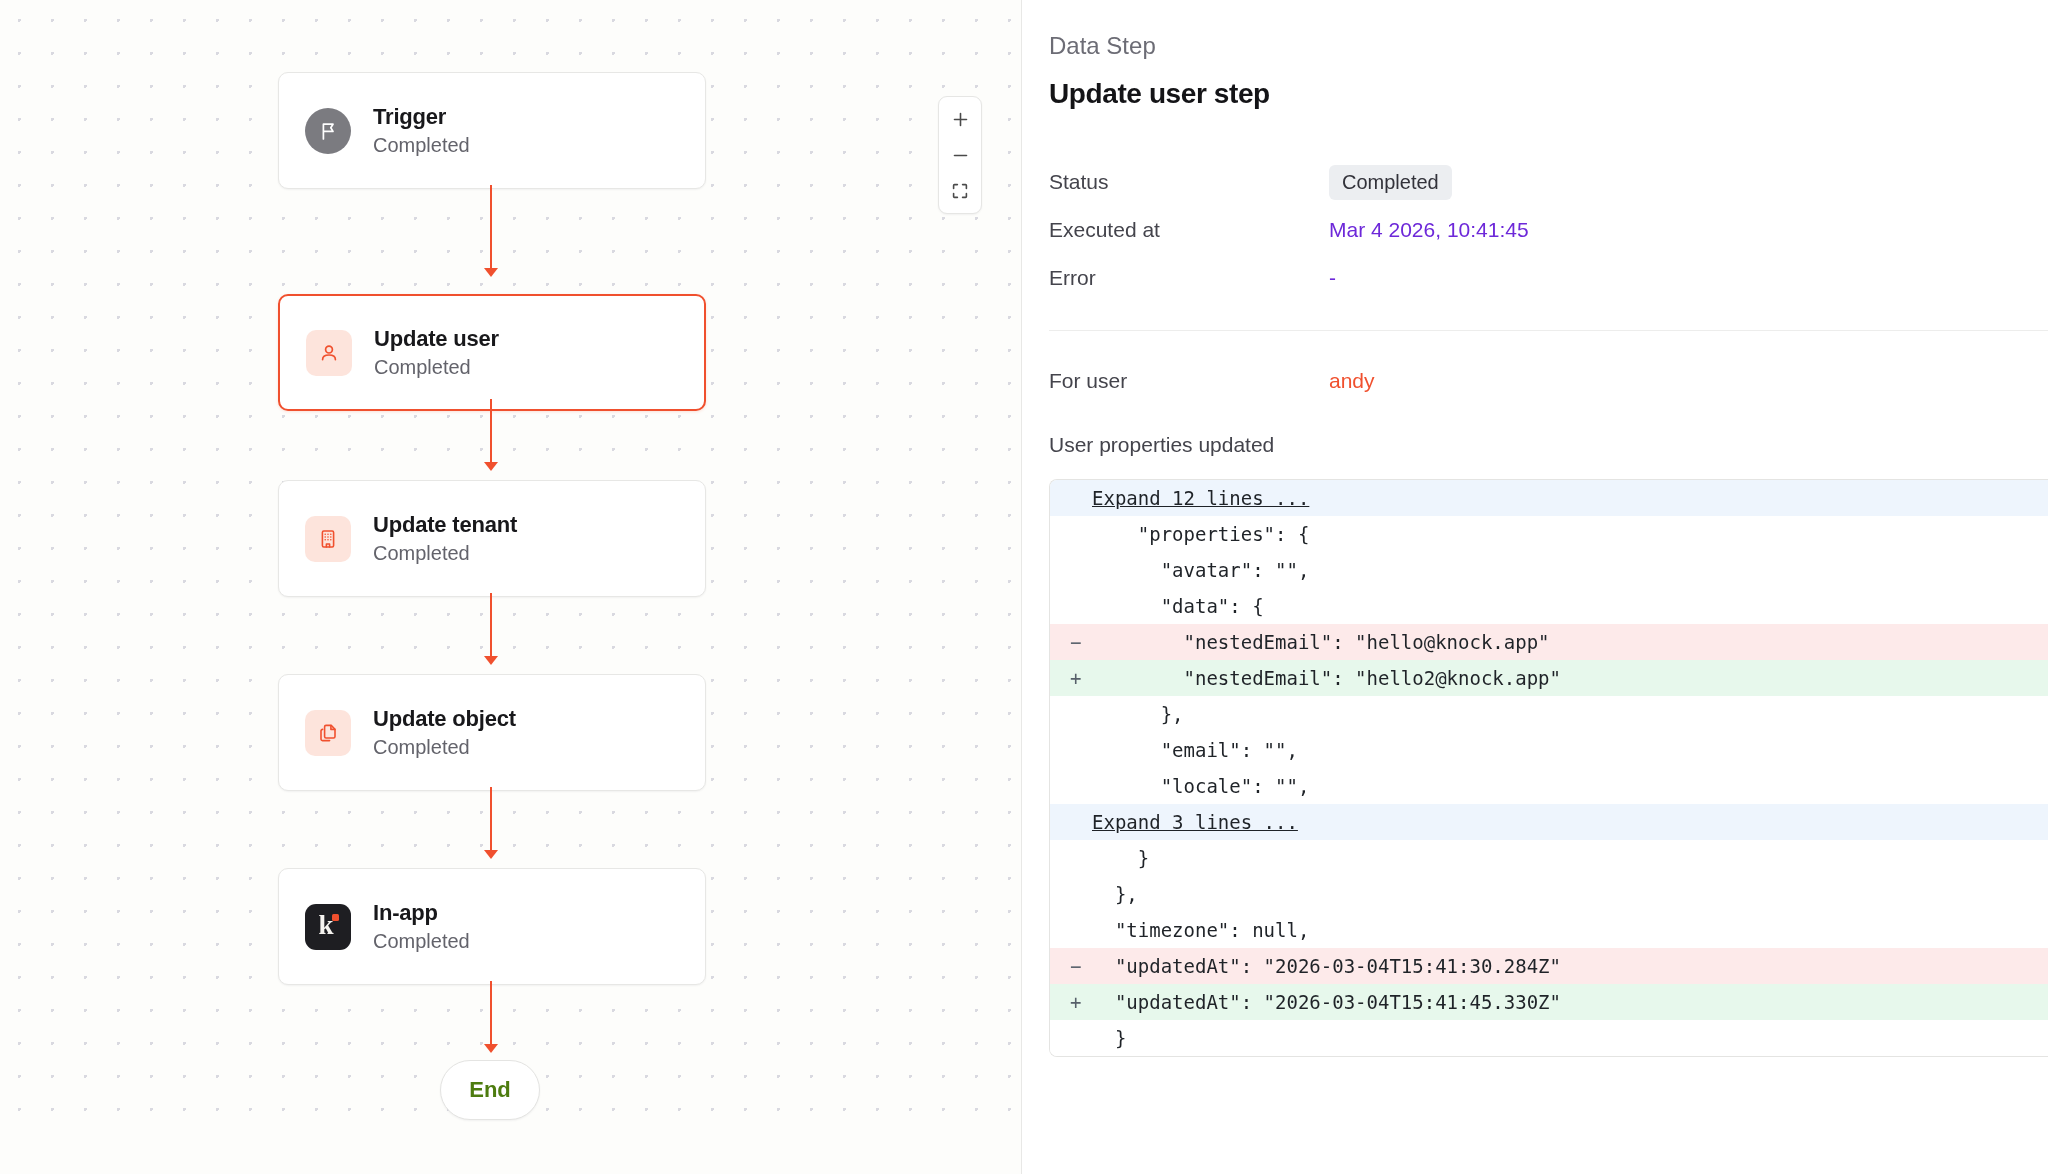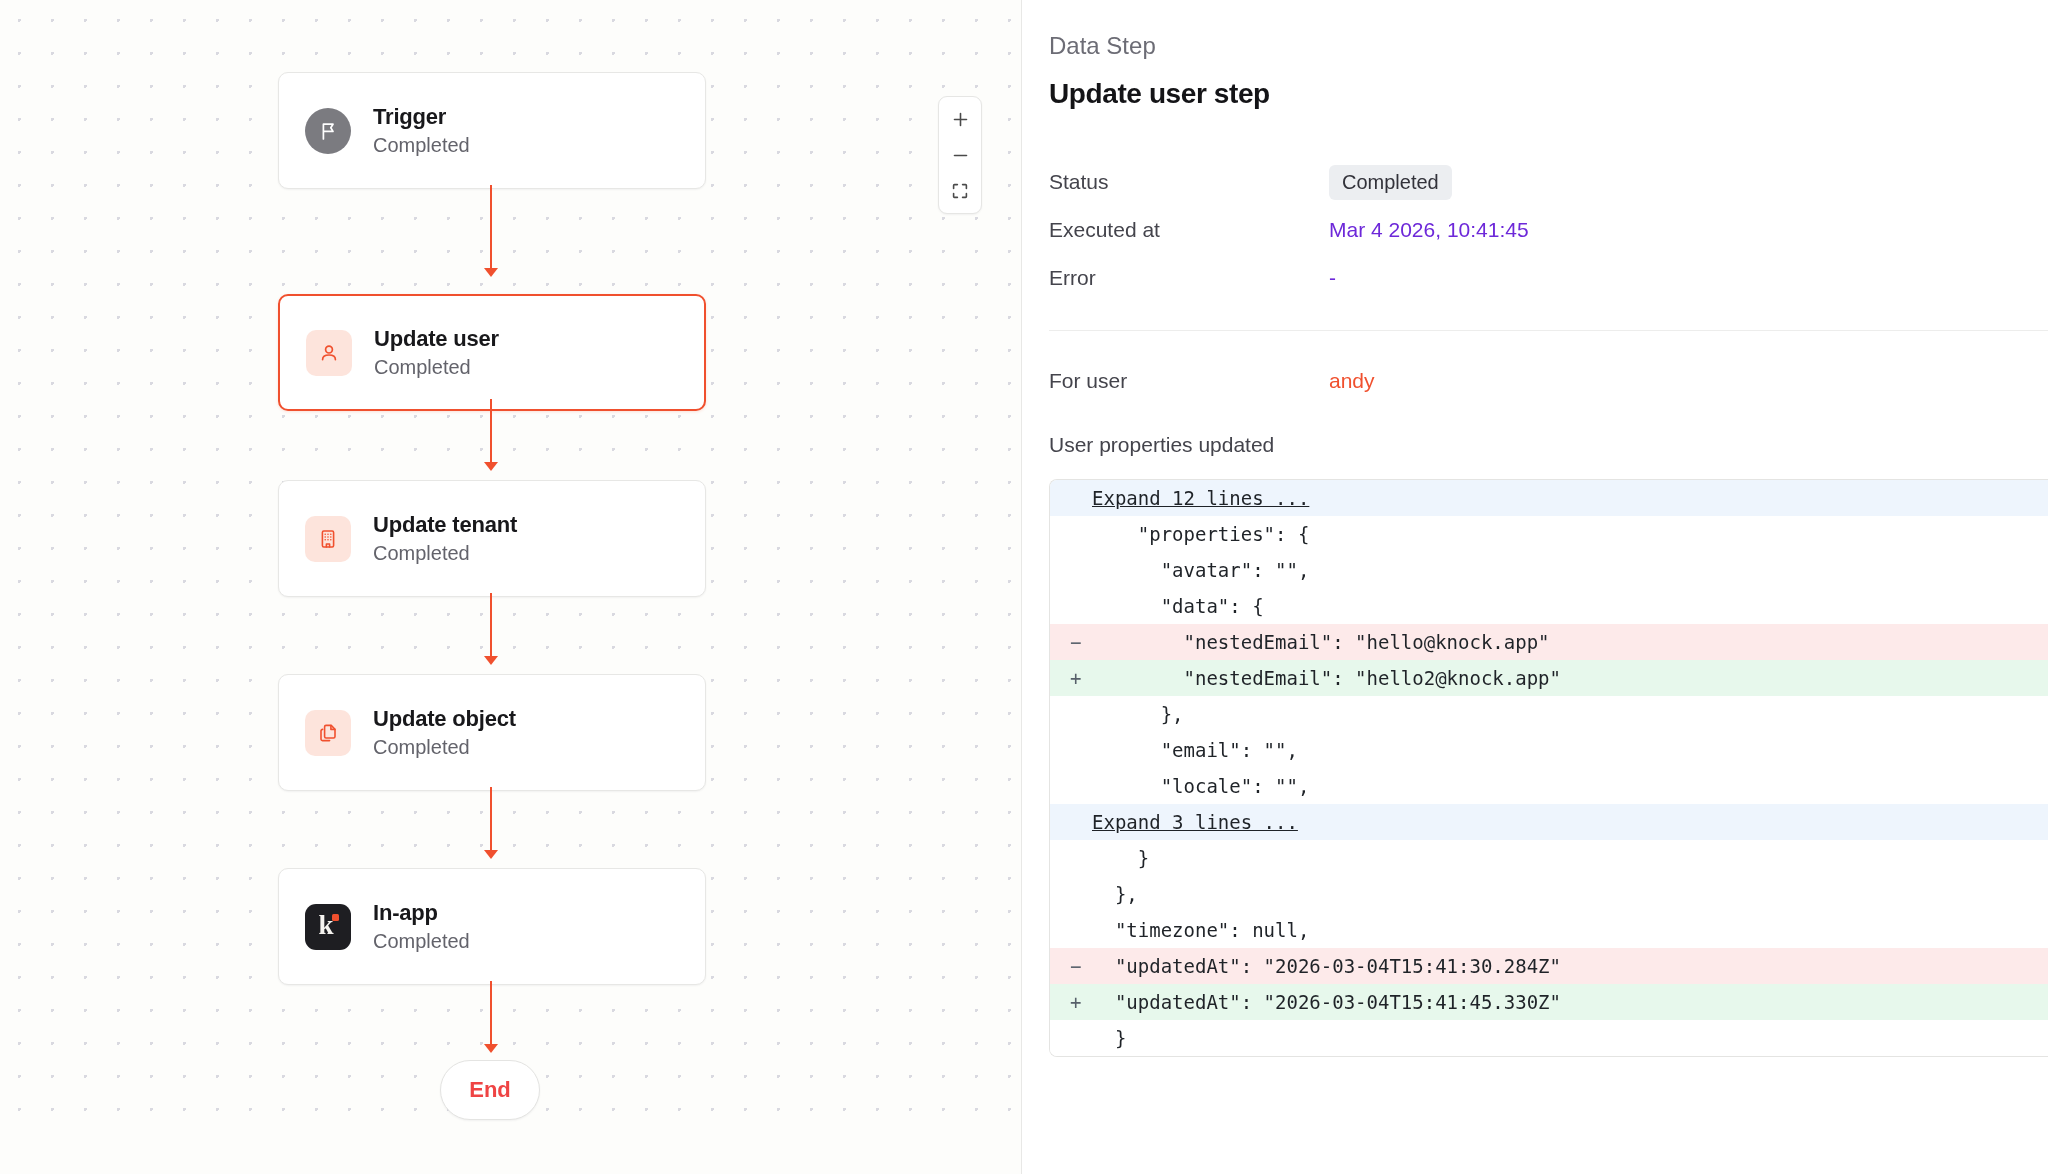--- a/index.html
+++ b/index.html
@@ -151,21 +151,21 @@
     height: 60px;
     background: #ffffff;
     border: 1px solid #e4e4e2;
     border-radius: 32px;
     display: flex;
     align-items: center;
     justify-content: center;
     box-shadow: 0 1px 2px rgba(16,24,40,.05);
     font-size: 22px;
     font-weight: 700;
-    color: #ef4444;
+    color: #4d7c0f;
     cursor: pointer;
   }
 
   
   .panel {
     position: relative;
     width: 1026px;
     height: 1174px;
     background: #ffffff;
     padding: 32px 0 0 27px;

